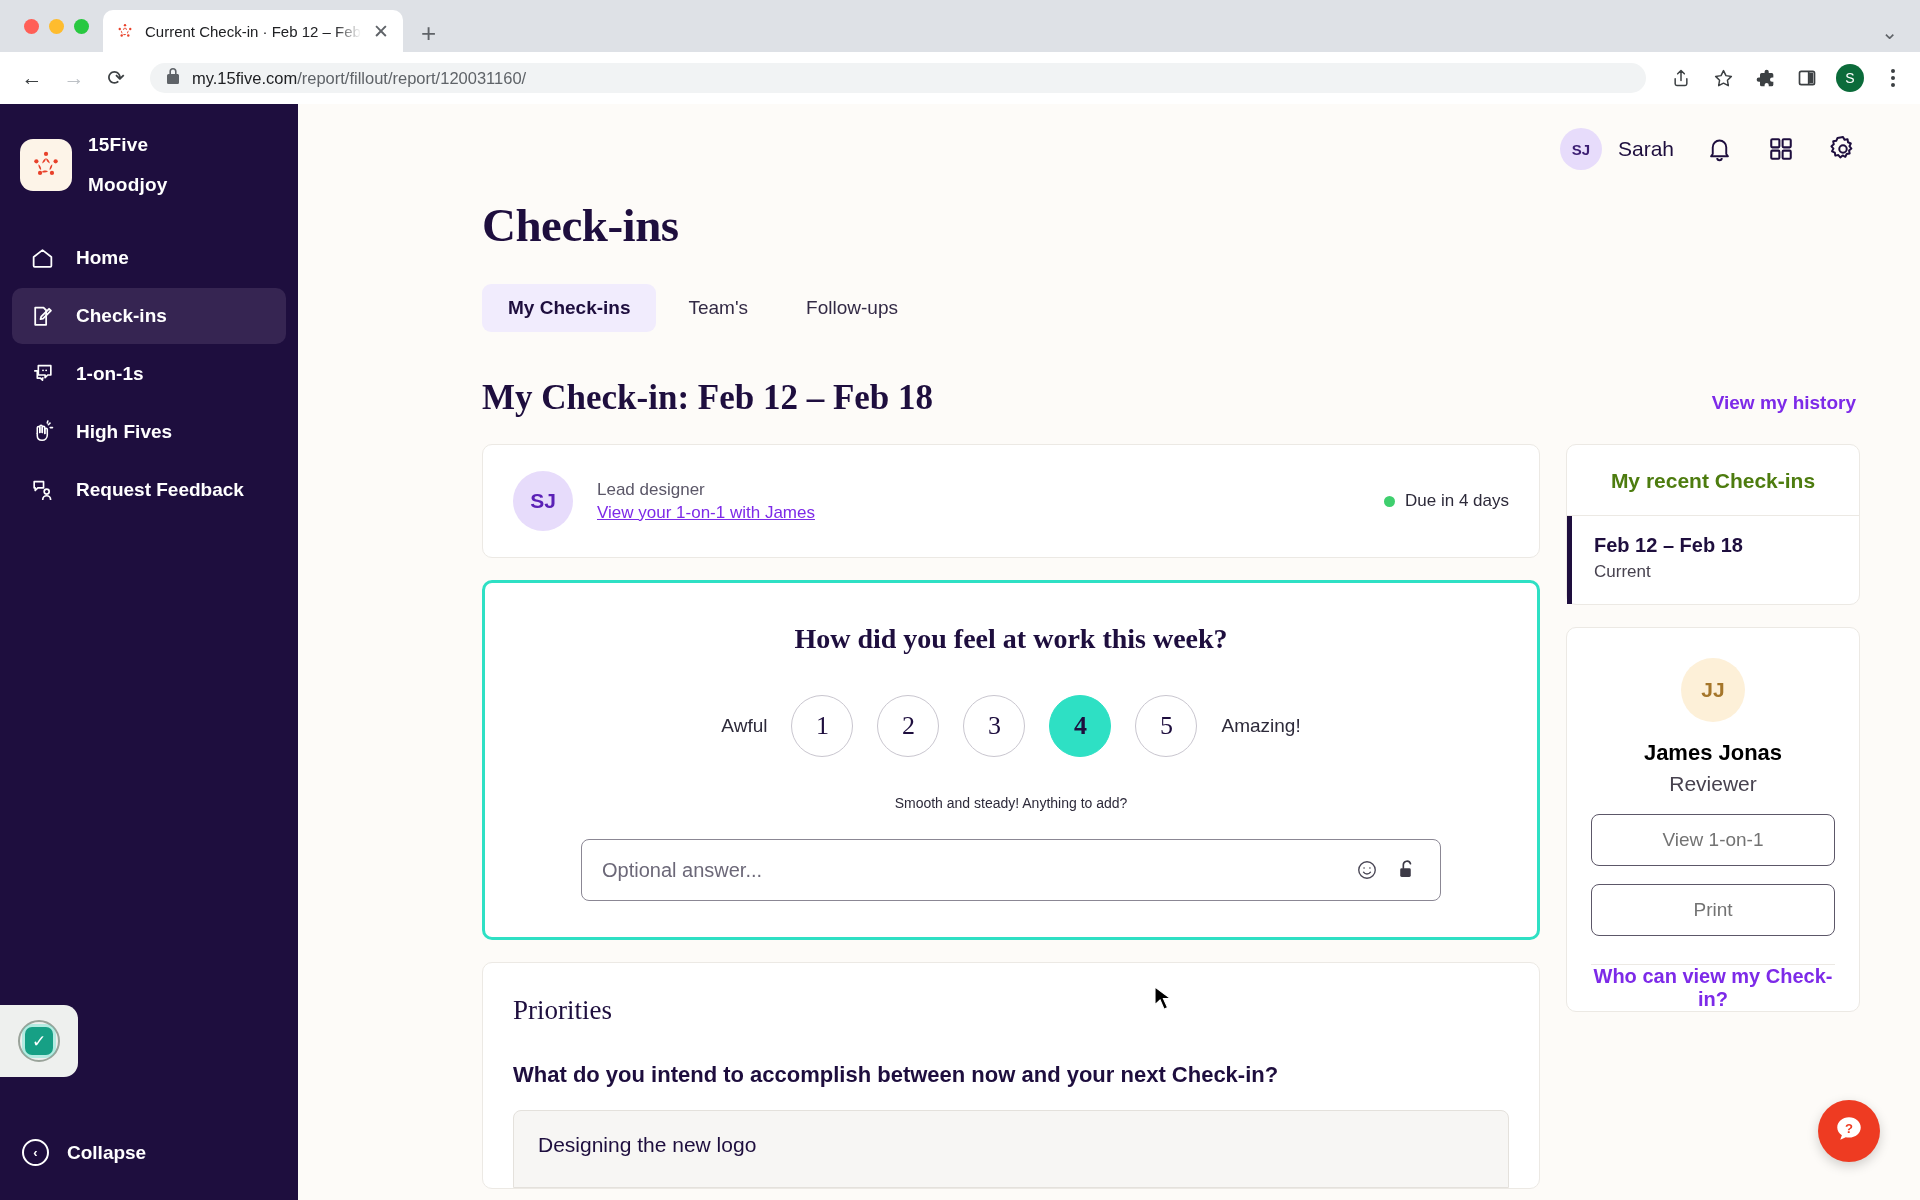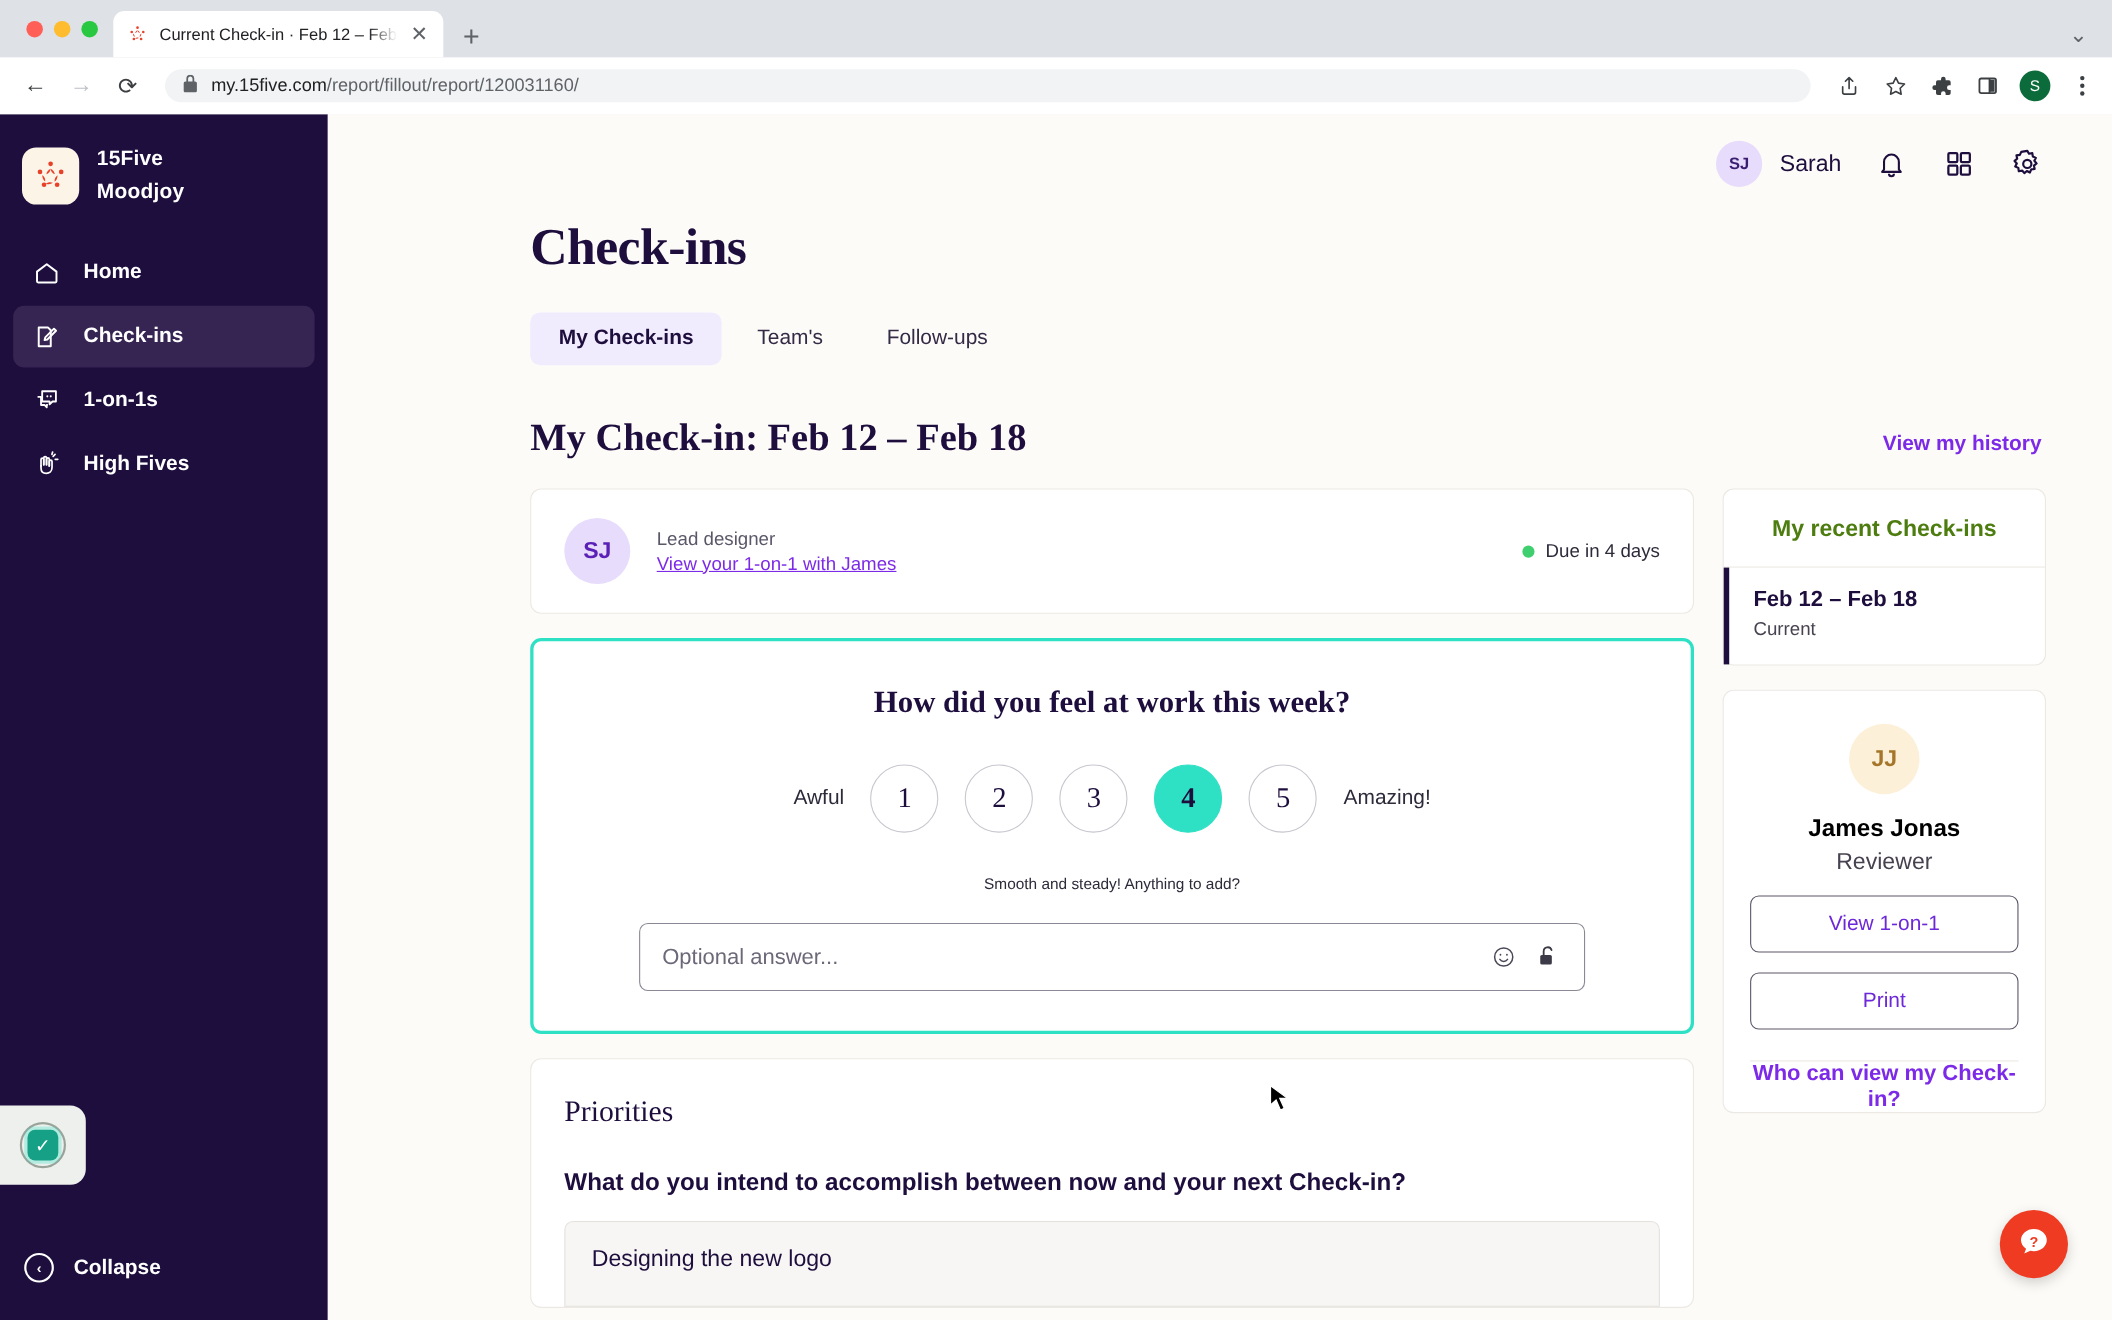--- a/index.html
+++ b/index.html
@@ -66,21 +66,21 @@
   
   .sidebar {
     width: 298px; flex: 0 0 298px; background: #1e0e3e; color: #fff;
     position: relative; display: flex; flex-direction: column;
   }
   .brand { display: flex; align-items: center; gap: 16px; padding: 30px 0 0 20px; }
   .brand-logo {
     width: 52px; height: 52px; border-radius: 13px; background: #fdf4e8;
     display: flex; align-items: center; justify-content: center; flex: 0 0 52px;
   }
-  .brand-names { display: flex; flex-direction: column; gap: 8px; }
+  .brand-names { display: flex; flex-direction: column; gap: 18px; }
   .brand-line { font-size: 19px; font-weight: bold; color: #fff; letter-spacing: .2px; }
 
   .nav { margin-top: 34px; display: flex; flex-direction: column; gap: 2px; padding: 0 12px; }
   .nav-item {
     display: flex; align-items: center; gap: 20px;
     height: 56px; padding: 0 16px; border-radius: 10px;
     color: #fff; font-size: 19px; font-weight: bold;
   }
   .nav-item.active { background: #362552; }
   .nav-ico { width: 28px; height: 28px; flex: 0 0 28px; display:flex; align-items:center; justify-content:center; }
@@ -223,21 +223,21 @@
   .avatar-jj {
     width: 64px; height: 64px; border-radius: 50%; background: #fdf0d8;
     color: #a5762a; font-size: 21px; font-weight: bold; margin: 0 auto;
     display: flex; align-items: center; justify-content: center;
   }
   .rev-name { margin-top: 18px; font-size: 22px; font-weight: bold; color: #000000; }
   .rev-role { margin-top: 6px; font-size: 21px; color: #47424f; }
   .btn-outline {
     margin-top: 18px; height: 52px; border: 1.5px solid #5c5768; border-radius: 8px;
     display: flex; align-items: center; justify-content: center;
-    font-size: 19px; color: #6d28d9; background: #fff;
+    font-size: 19px; color: #737373; background: #fff;
   }
   .rev-divider { margin-top: 28px; border-top: 1px solid #ece9e4; }
   .rev-foot { padding: 26px 0 26px; text-align: center; font-size: 20px; font-weight: bold; color: #7d2ae8; }
 
   
   .help-fab {
     position: absolute; right: 40px; bottom: 38px;
     width: 62px; height: 62px; border-radius: 50%; background: #ee3b22;
     display: flex; align-items: center; justify-content: center;
     box-shadow: 0 4px 12px rgba(0,0,0,.18);
@@ -394,20 +394,30 @@
               <path d="M7 13V7.5a1.2 1.2 0 0 1 2.4 0V12"></path>
               <path d="M9.4 12V6.2a1.2 1.2 0 0 1 2.4 0V12"></path>
               <path d="M11.8 12V7.2a1.2 1.2 0 0 1 2.4 0V13"></path>
               <path d="M14.2 13V9.2a1.2 1.2 0 0 1 2.4 0v5.3c0 3-2.3 5-5 5s-4.6-1.6-4.6-4.4V13"></path>
               <path d="M17.6 4.6l1.6-1.6M19.4 7.3h2.2M16.6 2.9l.5-2"></path>
             </svg>
           </span>
           <span>High Fives</span>
         </div>
 
+        <div class="nav-item">
+          <span class="nav-ico">
+            <svg width="25" height="25" viewBox="0 0 24 24" fill="none" stroke="#fff" stroke-width="1.6" stroke-linejoin="round">
+              <path d="M4 3.5h9v6H7.5L5 12V9.5H4z"></path>
+              <circle cx="16" cy="13" r="2.4"></circle>
+              <path d="M12.2 21c0-2.3 1.7-4 3.8-4s3.8 1.7 3.8 4"></path>
+            </svg>
+          </span>
+          <span>Request Feedback</span>
+        </div>
       </nav>
 
       <div class="sidebar-bottom">
         <div class="ext-widget">
           <span class="ext-ring">
             <span class="ext-check">✓</span>
           </span>
         </div>
         <div class="collapse">
           <span class="collapse-ico">‹</span>

